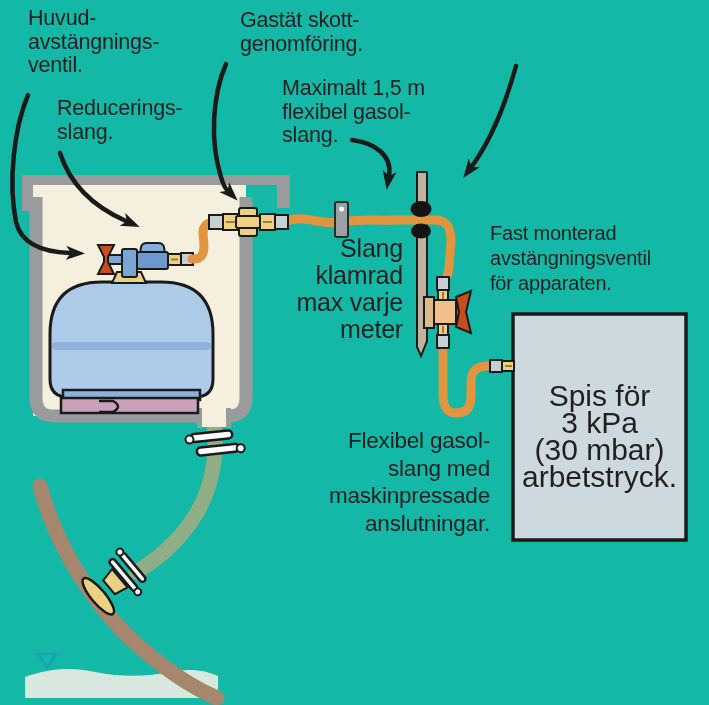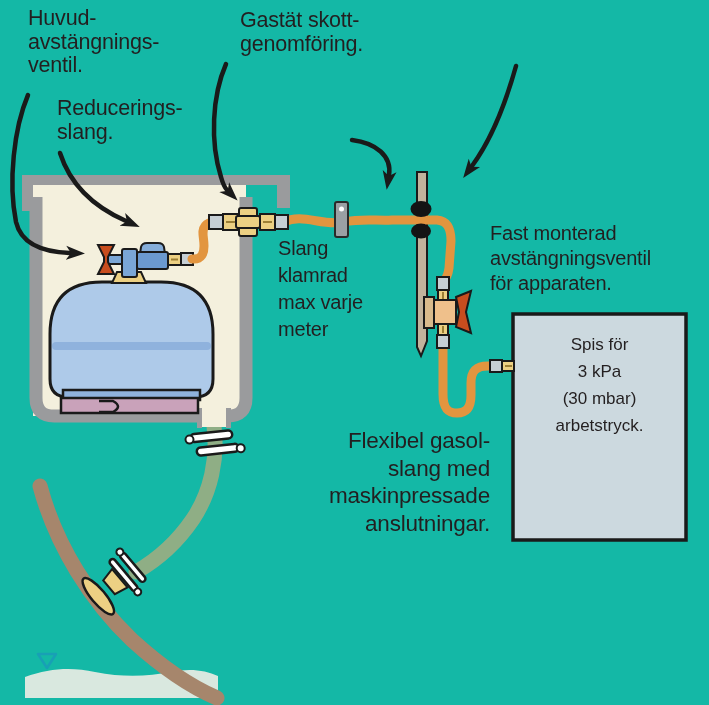--- a/index.html
+++ b/index.html
@@ -1,27 +1,27 @@
 <!DOCTYPE html>
 <html><head>
 <meta charset="utf-8">
 <style>
   html,body{margin:0;padding:0;background:#fff;}
   #stage{position:relative;width:709px;height:705px;background:#14b8a6;overflow:hidden;
          font-family:Liberation Sans, sans-serif;}
   #art{position:absolute;left:0;top:0;}
   .lbl{position:absolute;color:#231f20;white-space:pre-line;
        font-size:21.5px;line-height:23.5px;letter-spacing:-0.2px;}
-  .lbl-center{text-align:left;font-size:20px;line-height:27px;}
+  .lbl-center{text-align:right;font-size:25px;line-height:27px;}
   .lbl-right{text-align:right;font-size:22.5px;line-height:27.5px;}
   .lbl-fast{font-size:20px;line-height:25px;margin-left:12px;}
   .stove-text{position:absolute;left:513px;top:314px;width:173px;height:226px;
-       display:flex;flex-direction:column;justify-content:space-between;align-items:center;
+       display:flex;flex-direction:column;justify-content:center;align-items:center;
        padding-top:17px;box-sizing:border-box;color:#231f20;text-align:center;
-       font-size:17px;line-height:27px;white-space:pre-line;gap:16px;}
+       font-size:30px;line-height:27px;white-space:pre-line;gap:16px;}
   .stove-text .para2{margin-top:26px;}
 </style>
 </head>
 <body>
 
 <div id="stage">
 
 <svg id="art" width="709" height="705" viewBox="0 0 709 705">
   <defs>
     <marker id="ah" viewBox="0 0 20 16" refX="4" refY="8" markerWidth="20" markerHeight="16" orient="auto" markerUnits="userSpaceOnUse">
@@ -132,20 +132,23 @@
 avstängnings-
 ventil.</div>
 
 <div class="lbl" style="left:220px;top:9px;margin-left:20px;">Gastät skott-
 genomföring.</div>
 
 
 <div class="lbl" style="left:57px;top:97px;">Reducerings-
 slang.</div>
 
+<div class="lbl" style="left:282px;top:77px;">Maximalt 1,5 m
+flexibel gasol-
+slang.</div>
 
 <div class="lbl lbl-center" style="left:278px;top:235px;width:125px;">Slang
 klamrad
 max varje
 meter</div>
 
 <div class="lbl lbl-fast" style="left:478px;top:221px;">Fast monterad
 avstängningsventil
 för apparaten.</div>
 

